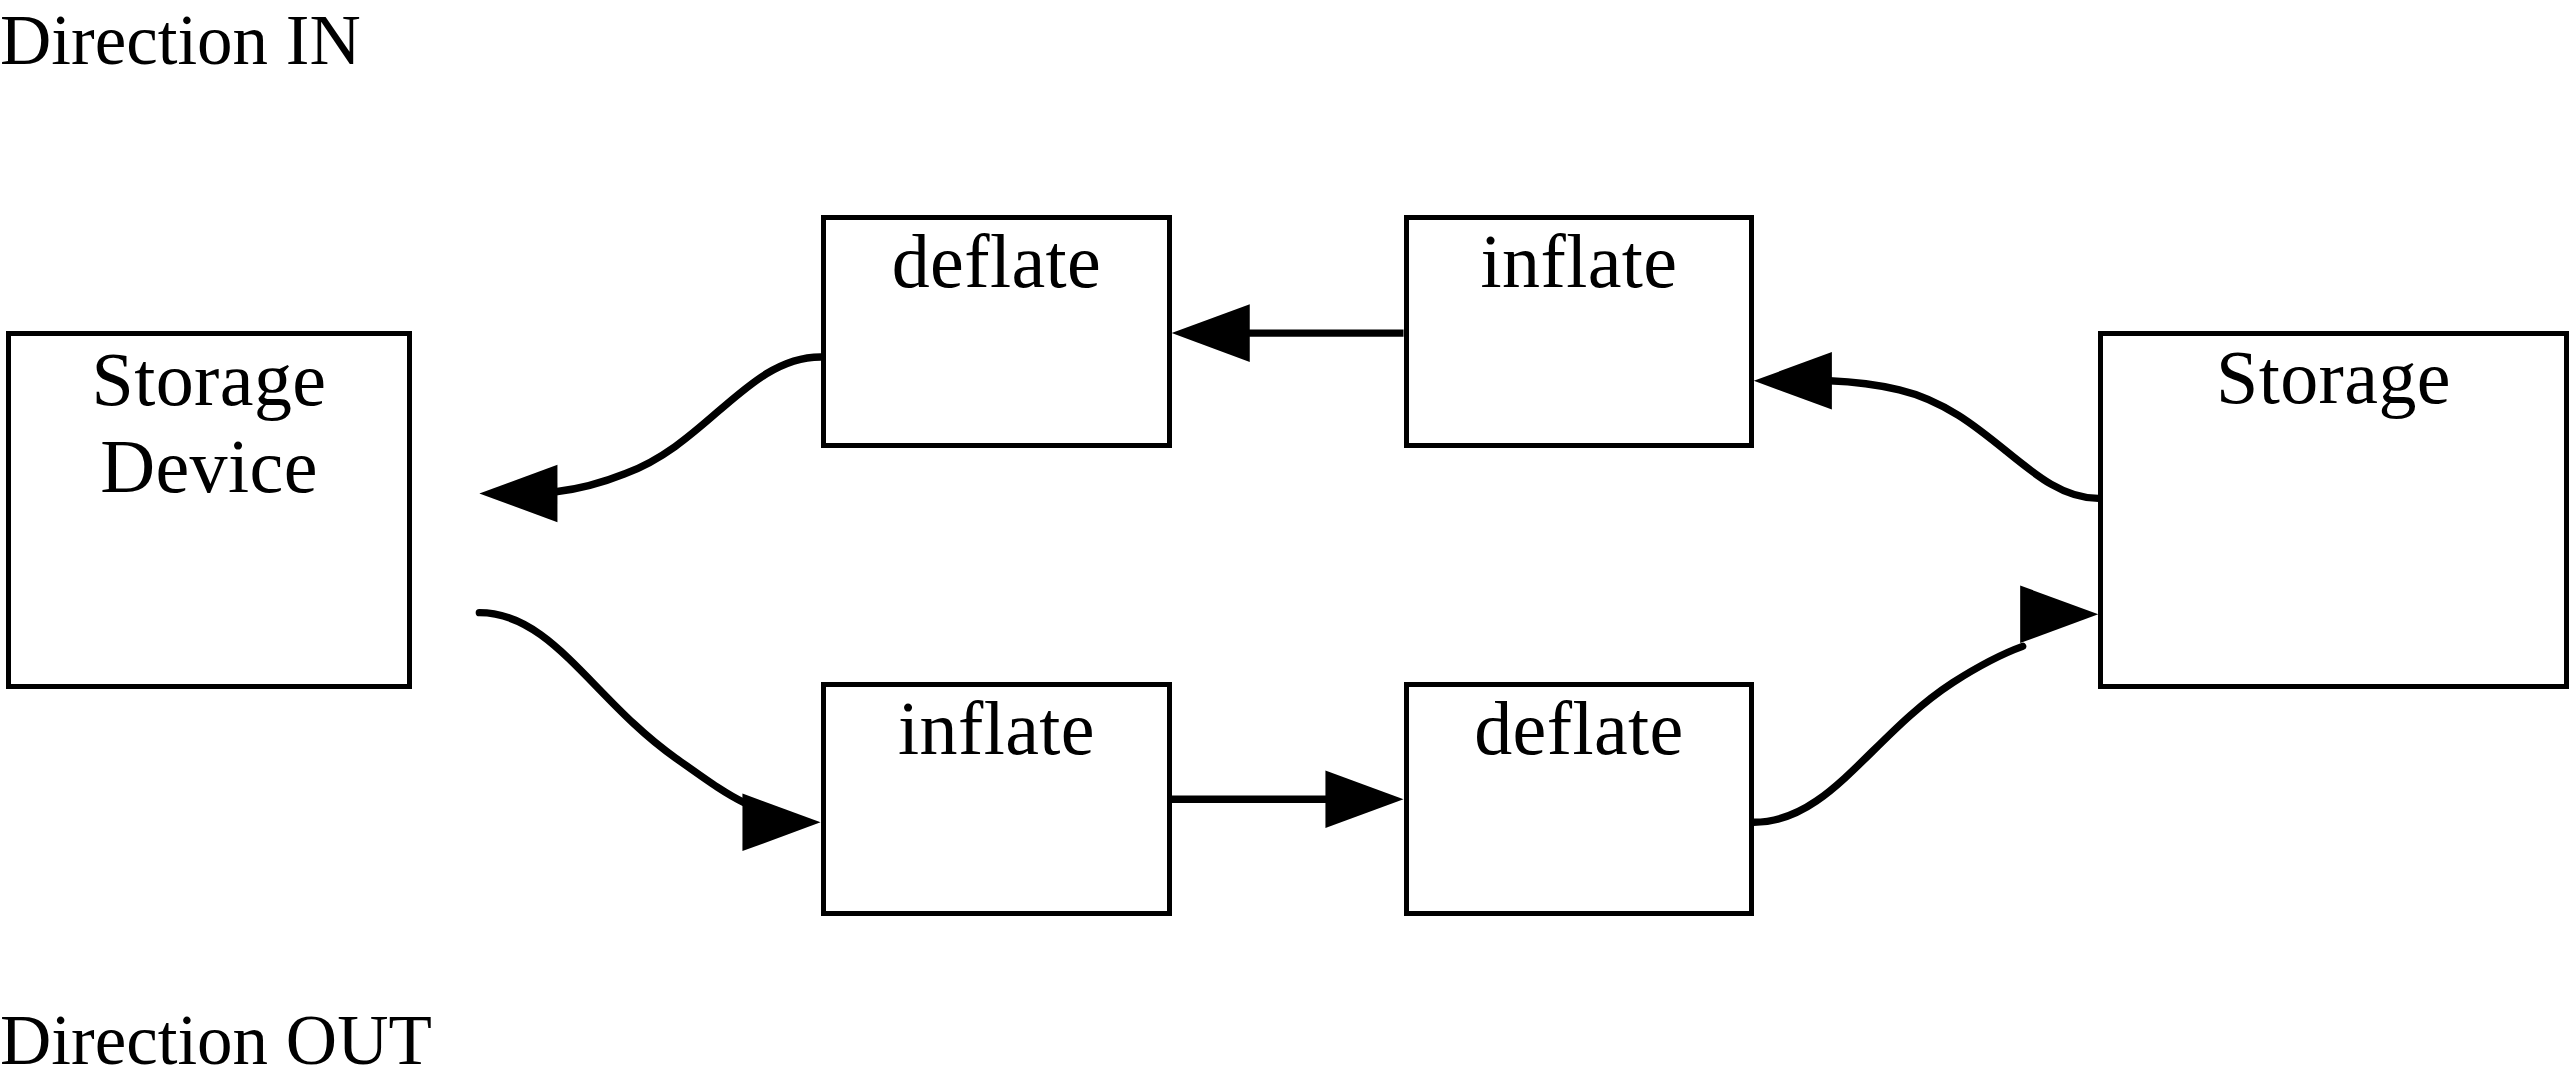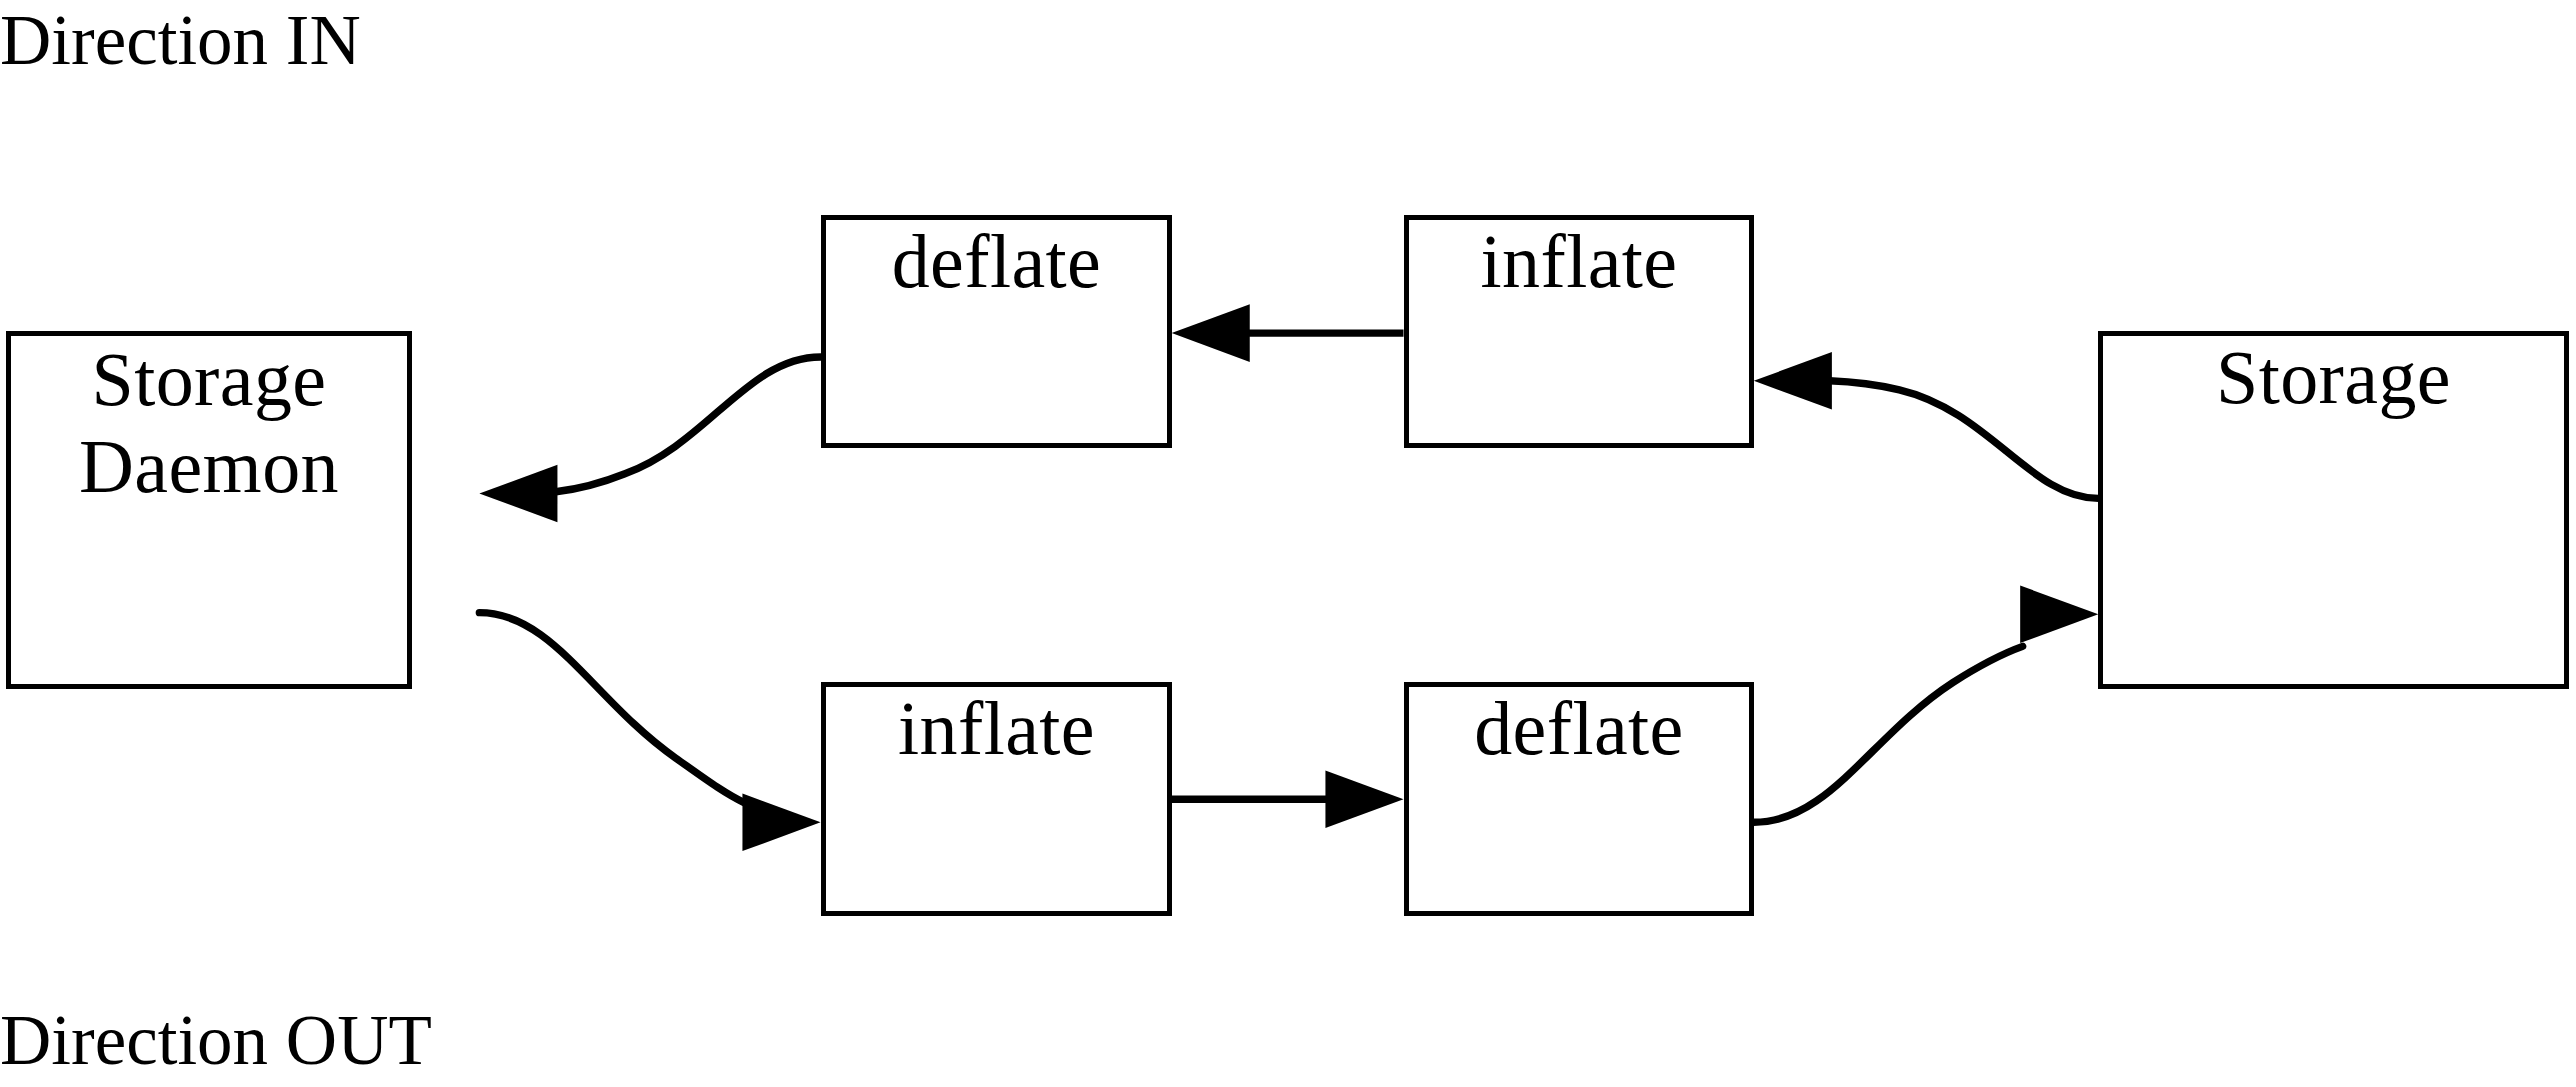--- a/index.html
+++ b/index.html
@@ -105,21 +105,21 @@
       <polygon points="2552,747 2457,712 2457,782" fill="#000000"></polygon>
     </g>
   </svg>
 
   <div class="caption" id="caption-direction-in">Direction IN</div>
 
   <div class="caption" id="caption-direction-out">Direction OUT</div>
 
   <div class="node" id="node-storage-daemon">
     <div class="node-label two-line">Storage</div>
-    <div class="node-label two-line">Daemon</div>
+    <div class="node-label two-line">Device</div>
   </div>
 
   <div class="node" id="node-deflate-in">
     <div class="node-label">deflate</div>
   </div>
 
   <div class="node" id="node-inflate-in">
     <div class="node-label">inflate</div>
   </div>
 

